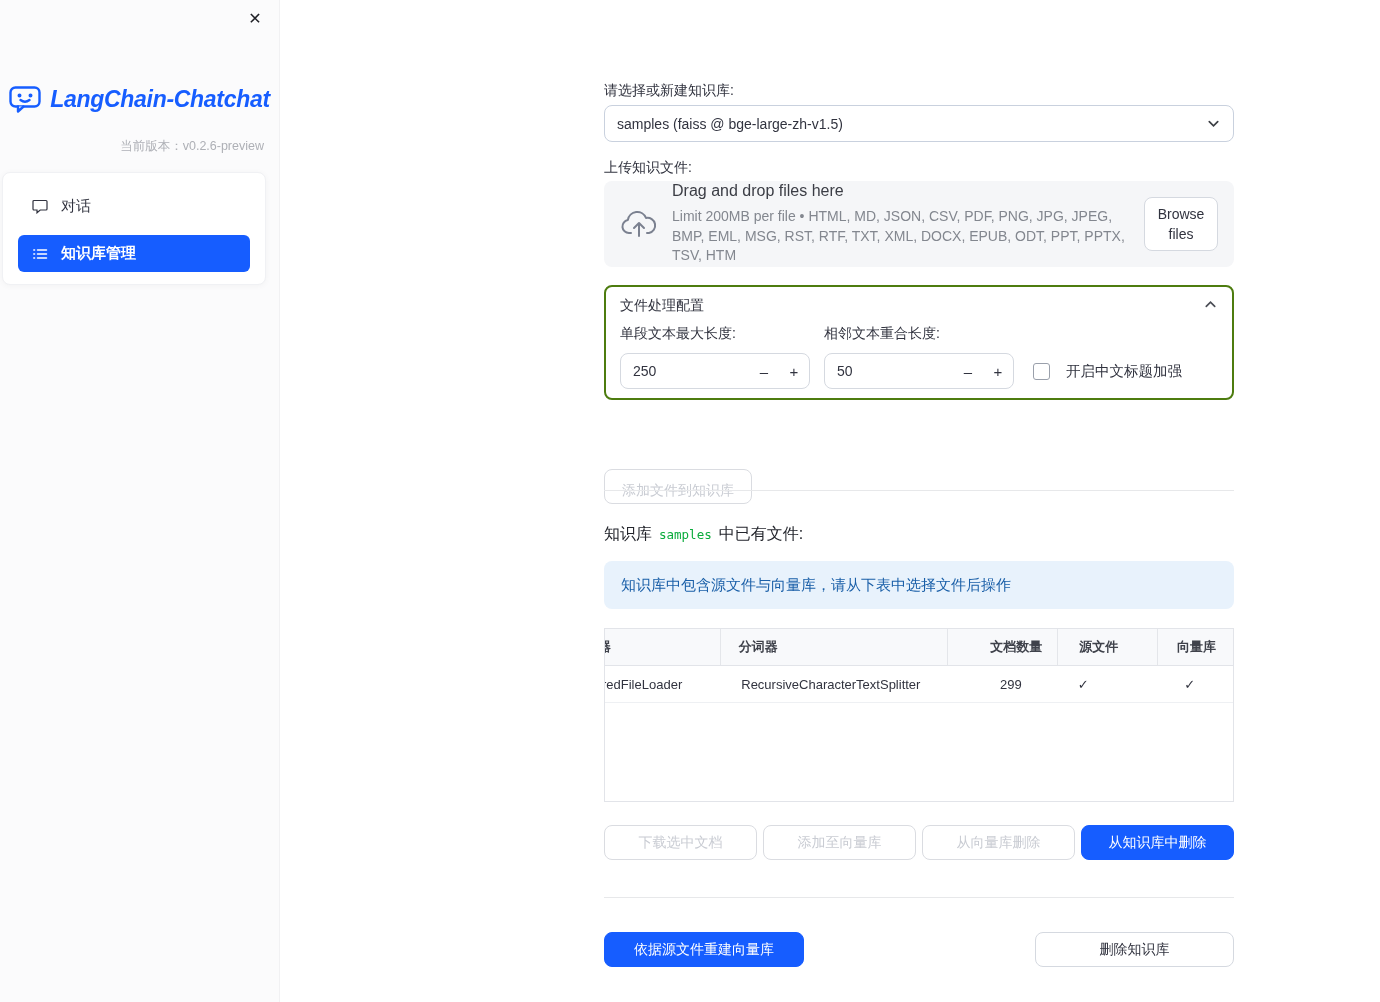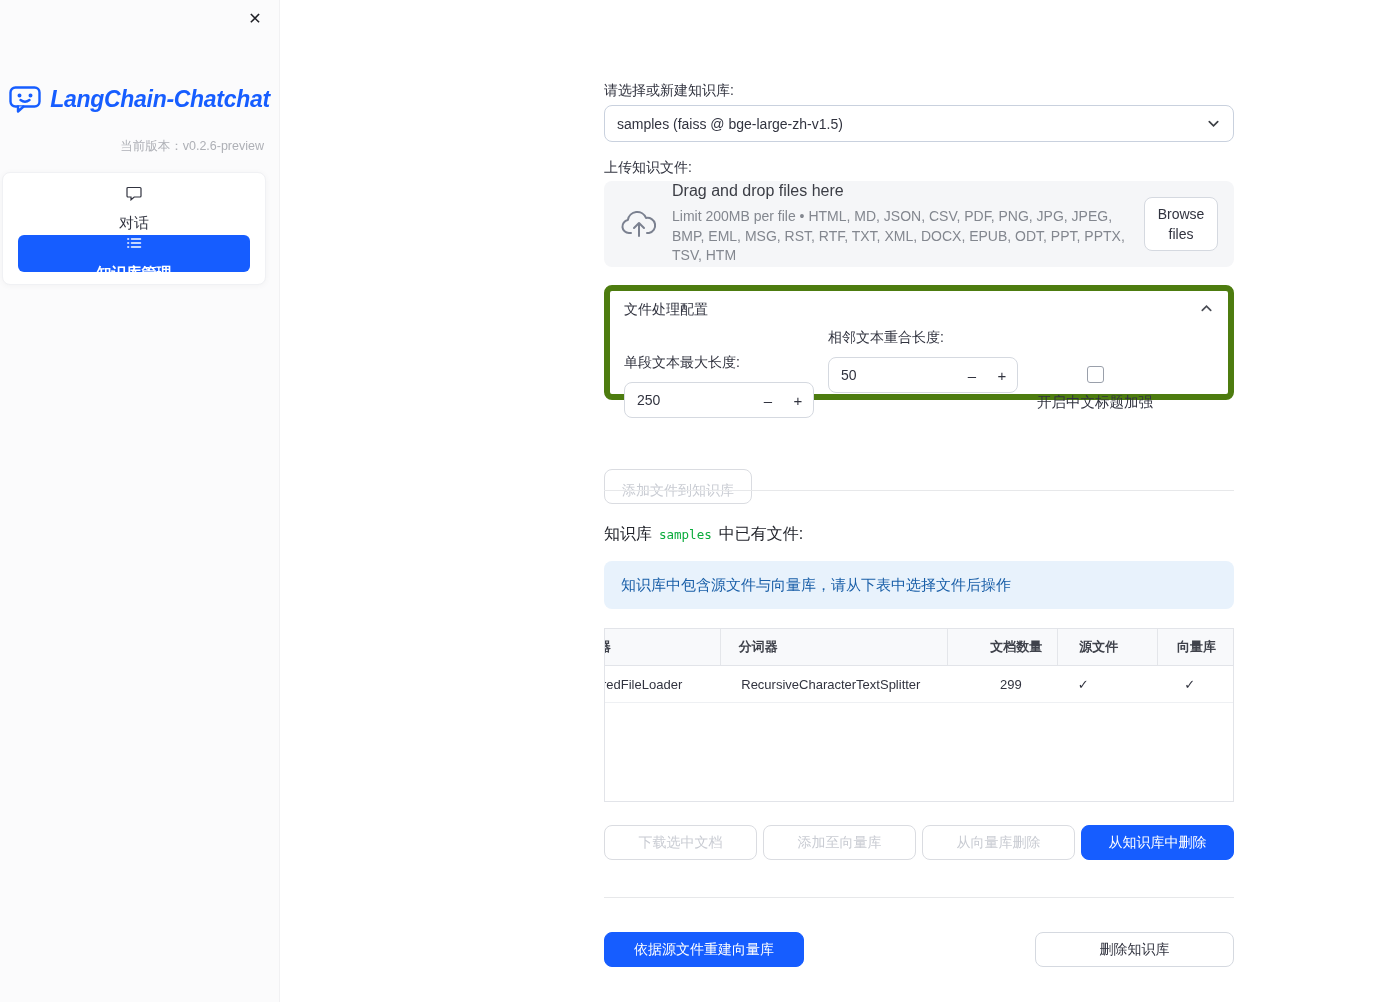--- a/index.html
+++ b/index.html
@@ -29,21 +29,21 @@
     font-size:16px; color:#202127; }
   .logo-row { position:absolute; top:86px; left:0; right:0;
     display:flex; align-items:center; justify-content:center; gap:9px; }
   .logo-icon svg { display:block; }
   .logo-text { color:var(--primary); font-size:23px; font-weight:700; font-style:italic; letter-spacing:-0.3px; }
   .version { position:absolute; top:138px; right:15px; font-size:12.5px; color:#aeb0b6; }
   .menu-card { position:absolute; top:172px; left:2px; width:264px;
     background:#fff; border:1px solid #f0f1f4; border-radius:8px;
     padding:12px 15px; box-shadow:0 1px 6px rgba(0,0,0,0.04); }
   .menu-item { display:flex; align-items:center; gap:13px; height:42px; padding:0 14px;
-    border-radius:6px; font-size:15px; color:var(--text); cursor:pointer;flex-direction:column; }
+    border-radius:6px; font-size:15px; color:var(--text); cursor:pointer; }
   .menu-item .mi-icon { display:flex; align-items:center; }
   .menu-item.selected { background:var(--primary); color:#fff; height:37px; margin-top:8px; font-weight:700; }
 
   
   .main { position:absolute; left:604px; top:0; width:630px; height:1002px; }
   .label { position:absolute; left:0; font-size:14px; color:var(--text); }
   .lbl-kb { top:82px; }
   .lbl-upload { top:159px; }
 
   .selectbox { position:absolute; top:105px; left:0; width:630px; height:37px;
@@ -57,34 +57,34 @@
     padding:0 16px; gap:14px; }
   .cloud { display:flex; align-items:center; }
   .uploader-text { flex:1; min-width:0; }
   .uploader-title { font-size:16px; color:#3b3d45; margin-bottom:7px; }
   .uploader-limit { font-size:14px; color:var(--muted); line-height:1.4; max-width:462px; }
   .btn { font-family:inherit; border-radius:8px; cursor:pointer; }
   .browse-btn { width:74px; min-height:52px; background:#fff; border:1px solid var(--border);
     font-size:14px; color:var(--text); padding:6px 8px; line-height:1.45; }
 
   .expander { position:absolute; top:285px; left:0; width:630px; height:115px;
-    border:6px solid #4d7c0f; border-radius:8px; background:#fff; }
+    border:2px solid #4d7c0f; border-radius:8px; background:#fff; }
   .expander-header { height:38px; display:flex; align-items:center; justify-content:space-between;
     padding:0 14px; font-size:14px; cursor:pointer; }
   .expander-body { position:relative; height:75px; }
   .field { position:absolute; top:0; }
-  .field-1 { left:14px;margin-top:25px; } .field-2 { left:218px; }
+  .field-1 { left:14px; } .field-2 { left:218px; }
   .field-label { font-size:14px; height:20px; }
   .numinput { margin-top:8px; width:190px; height:36px; border:1px solid var(--border);
     border-radius:8px; background:#fff; display:flex; align-items:center; overflow:hidden; }
   .num-value { flex:1; padding-left:12px; font-size:14px; }
   .step-btn { width:30px; height:100%; background:transparent; border:none; font-size:15px;
     color:var(--text); cursor:pointer; font-family:inherit; }
   .checkbox-row { position:absolute; left:427px; top:37px; display:flex; align-items:center;
-    gap:10px; cursor:pointer;flex-direction:column; }
+    gap:16px; cursor:pointer; }
   .checkbox-box { width:17px; height:17px; border:1.5px solid #9aa0ab; border-radius:3px; background:#fff; }
   .checkbox-label { font-size:14.5px; }
 
   .addfiles-btn { position:absolute; top:429px; left:0; height:35px; padding:12px 17px;
     background:#fff; border:1px solid #dadce1; color:var(--disabled-text); font-size:14px;margin-top:40px; }
 
   .divider { position:absolute; left:0; width:630px; height:1px; background:#e7e8ea; border:none; margin:0; }
   .d1 { top:490px; } .d2 { top:897px; }
 
   .kb-heading { position:absolute; top:524px; left:0; font-size:16px; color:#23252c;

